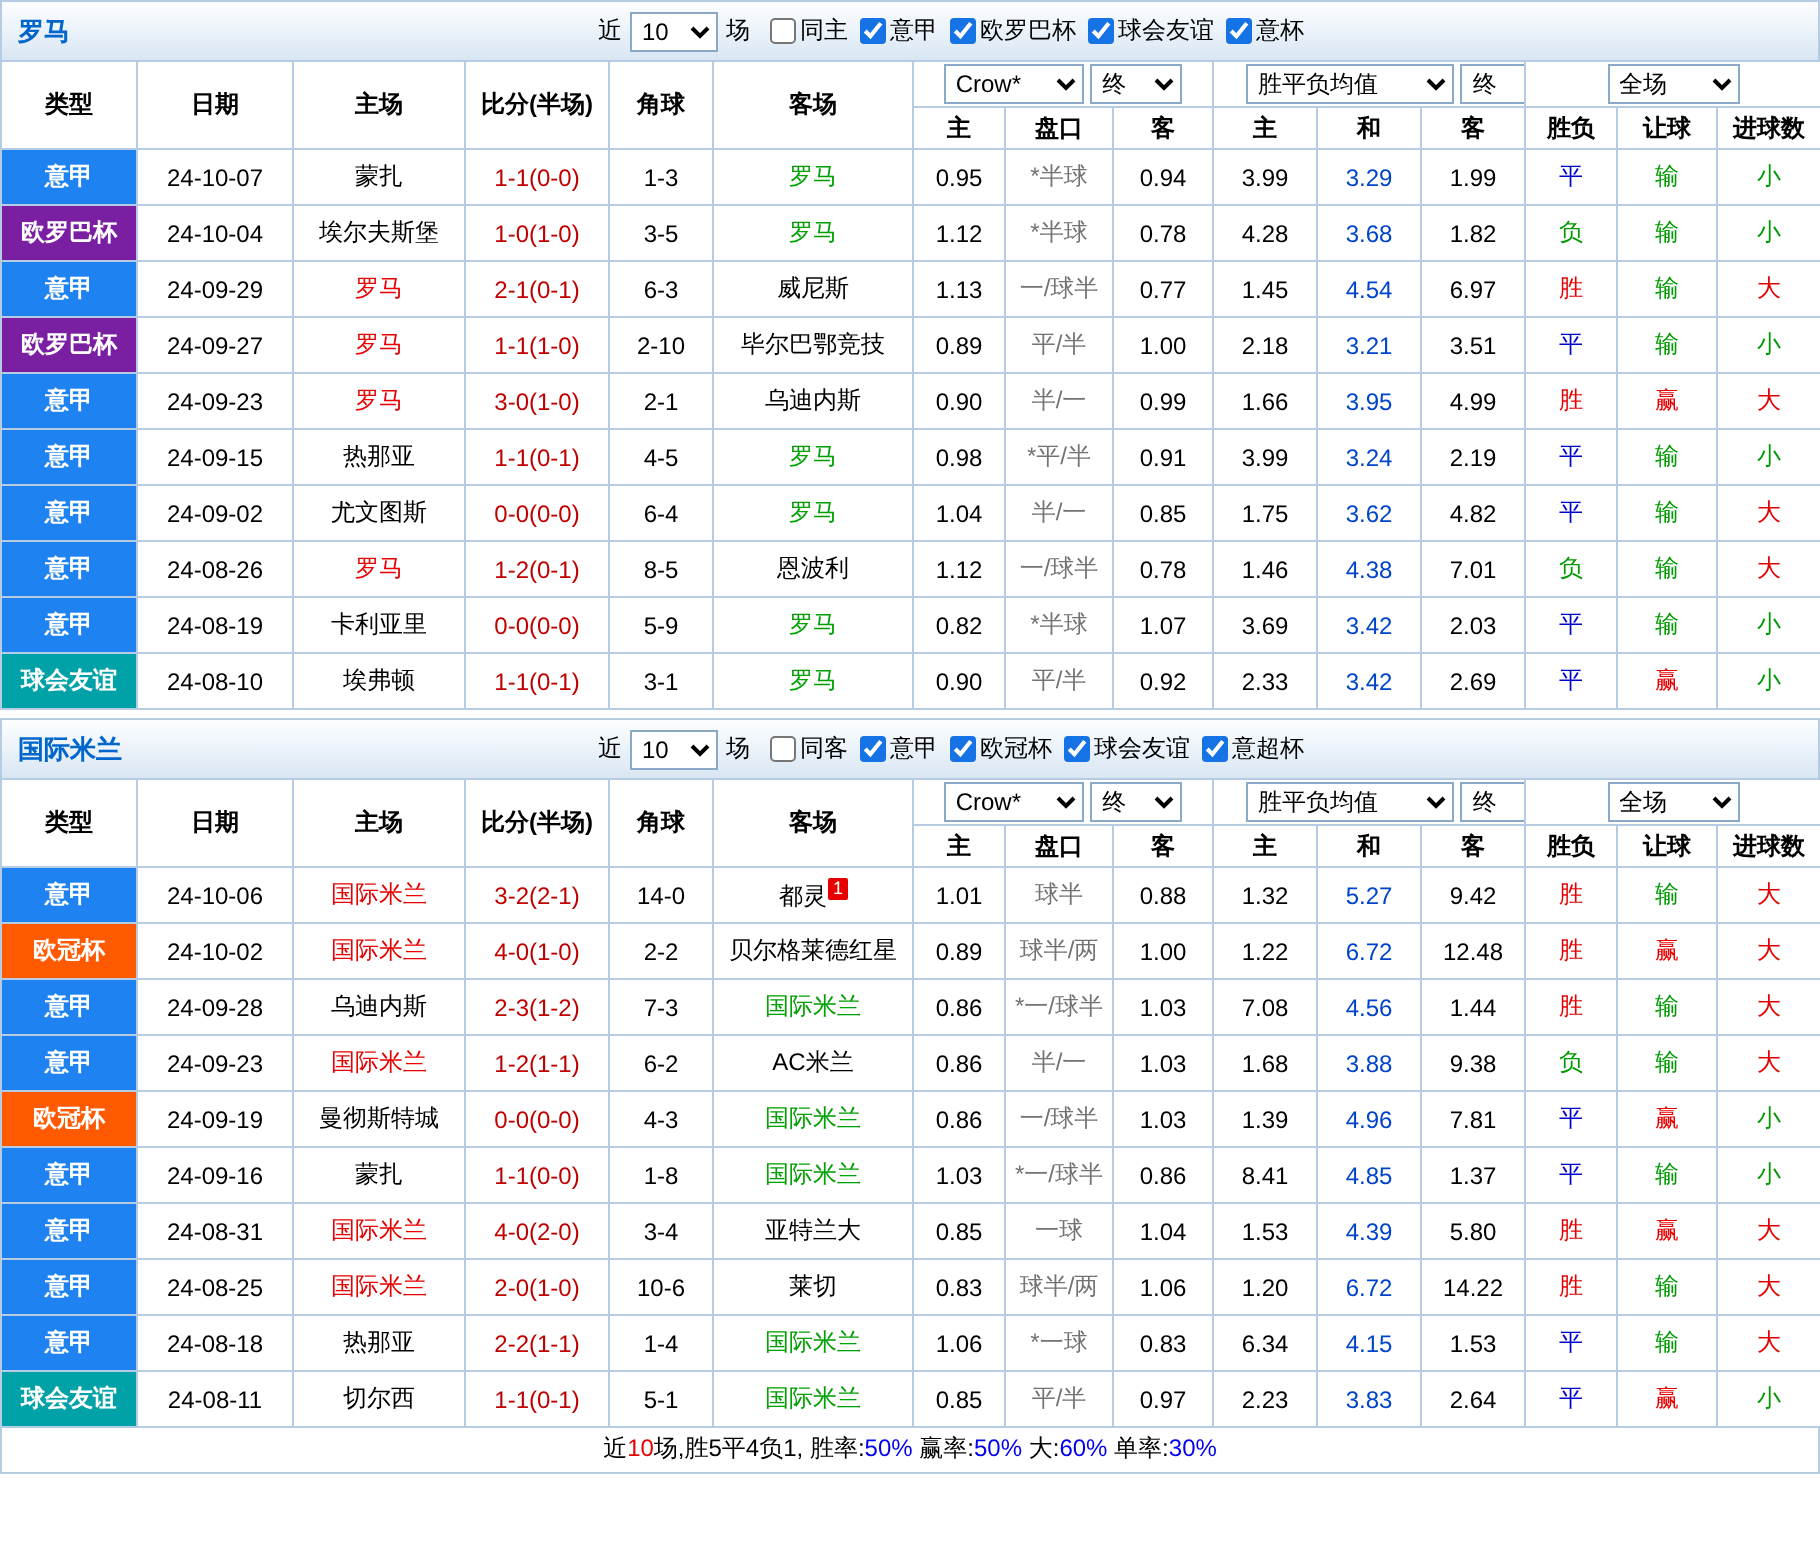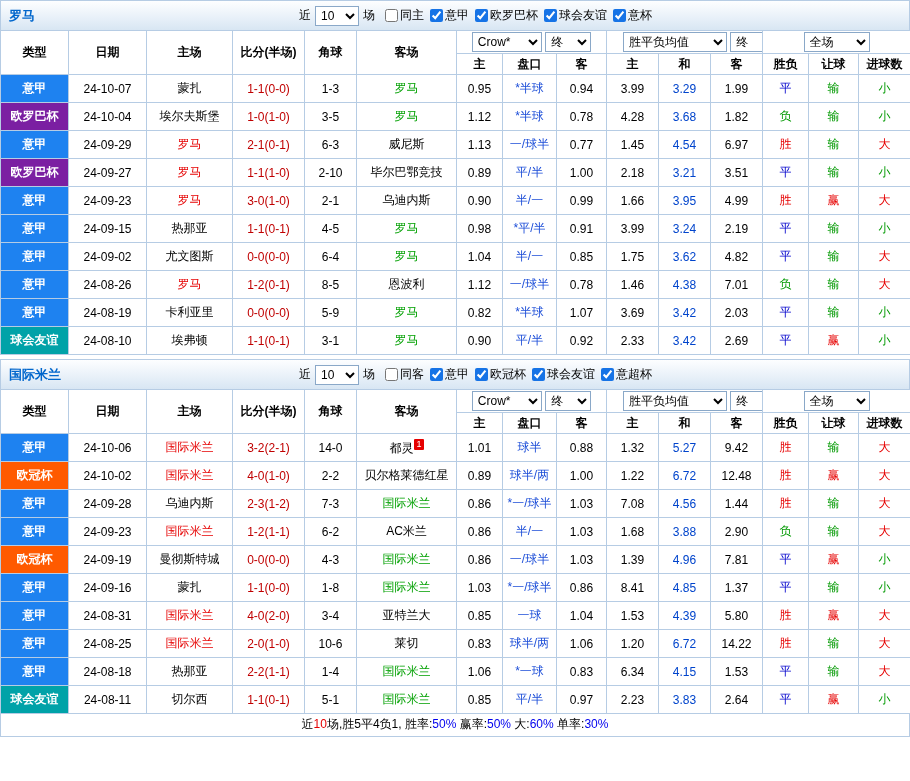--- a/index.html
+++ b/index.html
@@ -76,21 +76,21 @@
     border:1px solid #b6cce4;
     text-align:center; vertical-align:middle;
     overflow:hidden; white-space:nowrap;
   }
   .grid thead th { font-weight:bold; height:21px; background:#fff; font-size:12px; }
   .grid td { height:28px; font-size:12px; }
   .sel-cell { padding:1px 0; }
 
   .c-type   { color:#fff; font-weight:bold; }
   .c-score  { color:#c00000; }
-  .c-pan    { color:#1d4ed8; }
+  .c-pan    { color:#737373; }
   .c-a2     { color:#0044cc; }
   .focal-home { color:#e60000; }
   .focal-away { color:#00a000; }
 
   .badge-red {
     display:inline-block;
     background:#e60000; color:#fff;
     font-size:9px; line-height:11px; padding:0 2px; margin-left:1px;
     border-radius:1px;
   }
@@ -547,21 +547,21 @@
     <td class="c-date">24-09-23</td>
     <td class="c-home focal-home">国际米兰</td>
     <td class="c-score">1-2(1-1)</td>
     <td class="c-corner">6-2</td>
     <td class="c-away"><span>AC米兰</span></td>
     <td class="c-w1">0.86</td>
     <td class="c-pan">半/一</td>
     <td class="c-w2">1.03</td>
     <td class="c-a1">1.68</td>
     <td class="c-a2">3.88</td>
-    <td class="c-a3">2.90</td>
+    <td class="c-a3">9.38</td>
     <td class="c-spf" style="color: rgb(0, 153, 0);">负</td>
     <td class="c-rq" style="color: rgb(0, 153, 0);">输</td>
     <td class="c-dx" style="color: rgb(230, 0, 0);">大</td>
   </tr>
 
   <tr class="match-row">
     <td class="c-type" style="background: rgb(255, 90, 0);">欧冠杯</td>
     <td class="c-date">24-09-19</td>
     <td class="c-home">曼彻斯特城</td>
     <td class="c-score">0-0(0-0)</td>

